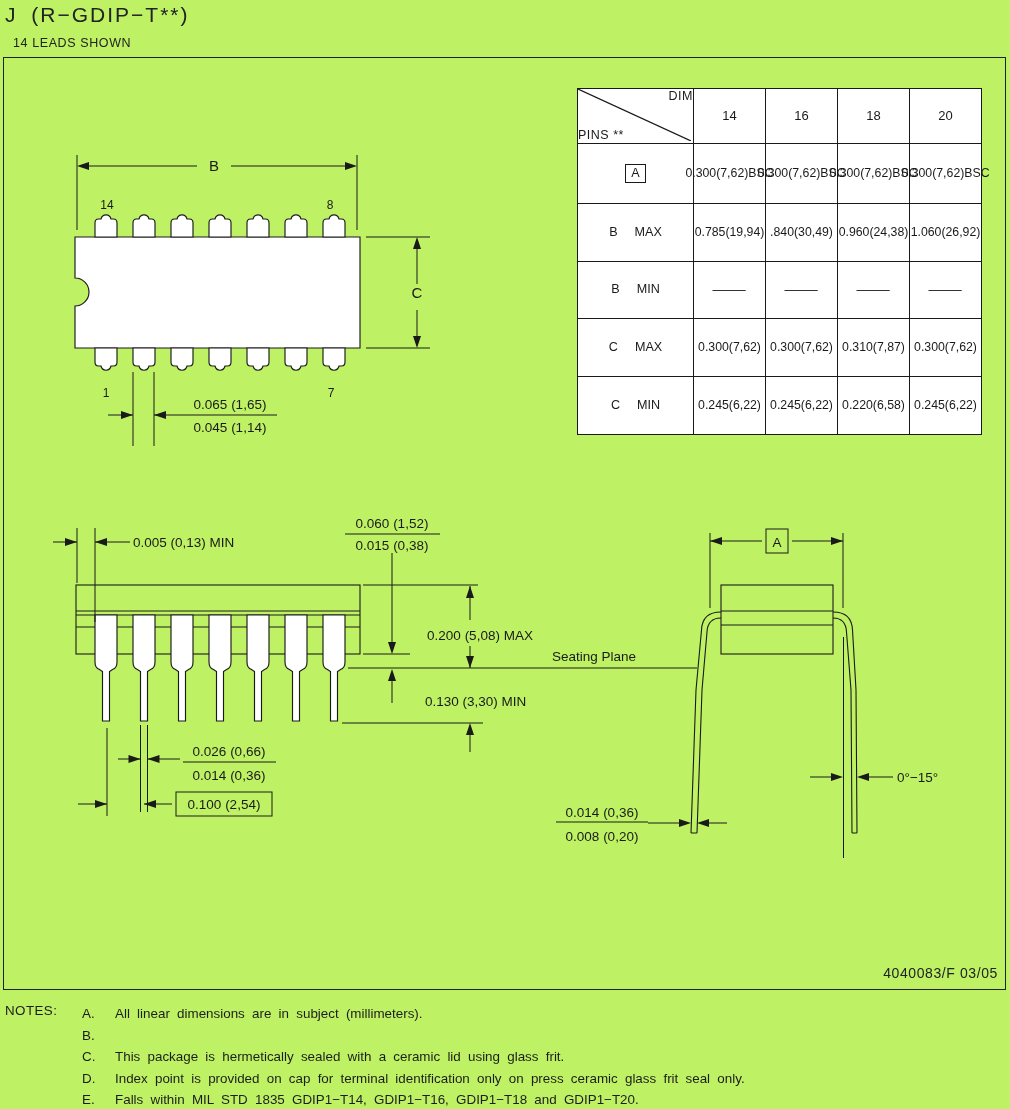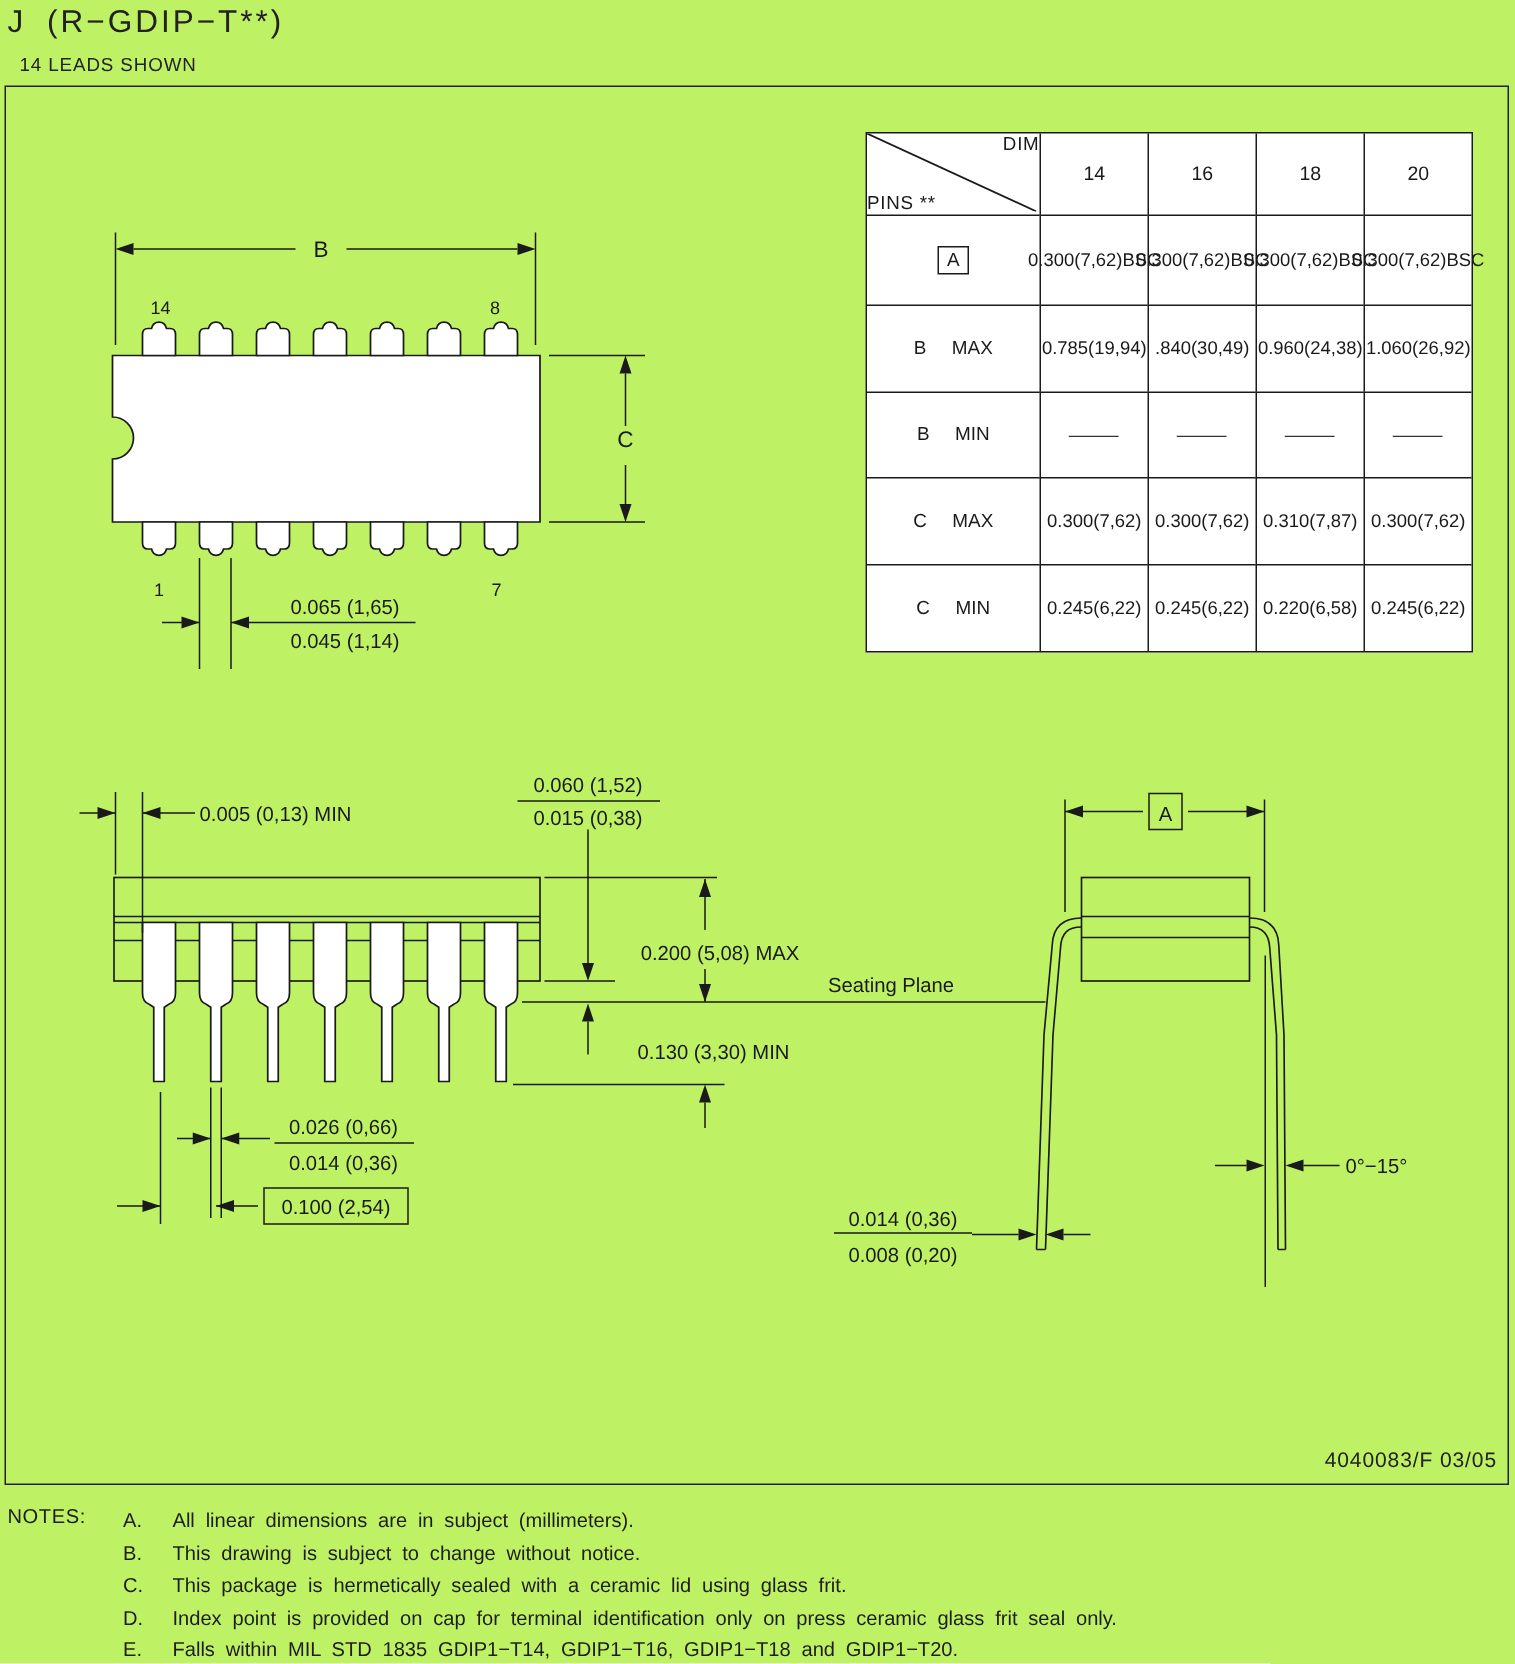--- a/index.html
+++ b/index.html
@@ -313,21 +313,20 @@
 
   <div class="notes">
     <span class="notes-label">NOTES:</span>
     <div>
       <div class="note">
           <span class="nkey">A.</span>
           <span>All linear dimensions are in subject (millimeters).</span>
         </div>
       <div class="note">
           <span class="nkey">B.</span>
-          <span>This drawing is subject to change without notice.</span>
         </div>
       <div class="note">
           <span class="nkey">C.</span>
           <span>This package is hermetically sealed with a ceramic lid using glass frit.</span>
         </div>
       <div class="note">
           <span class="nkey">D.</span>
           <span>Index point is provided on cap for terminal identification only on press ceramic glass frit seal only.</span>
         </div>
       <div class="note">

